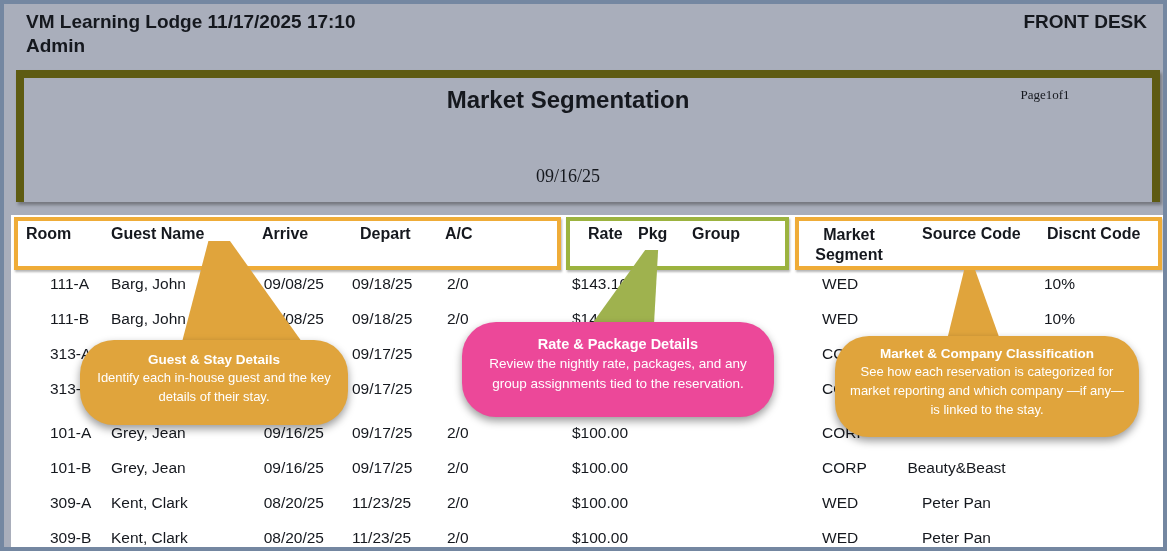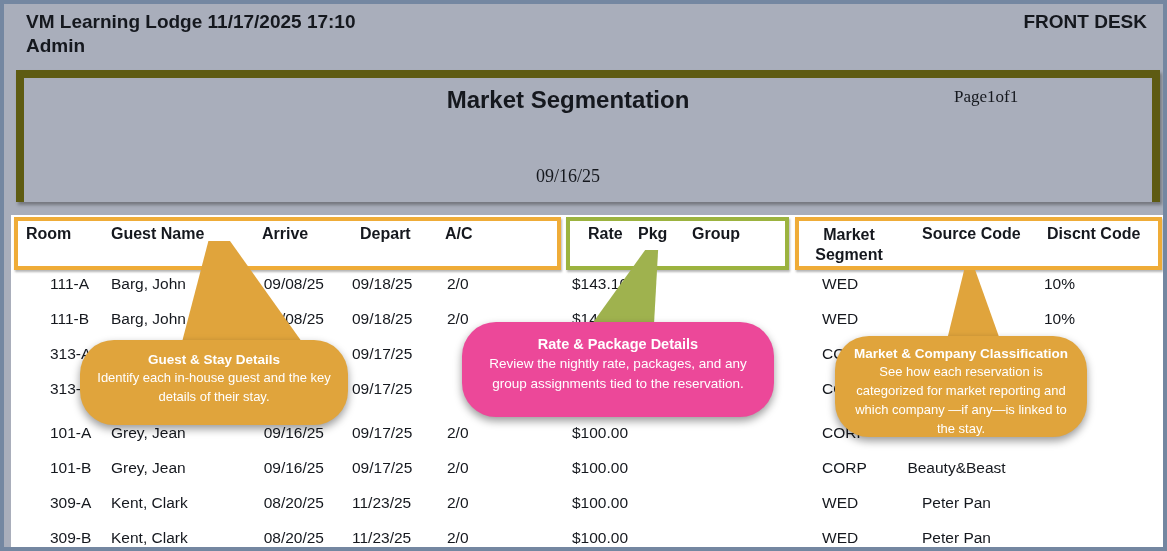--- a/index.html
+++ b/index.html
@@ -15,22 +15,22 @@
   
   .olive-frame{
     position:absolute;left:12px;top:66px;width:1144px;height:132px;box-sizing:border-box;
     border-top:8px solid #5e5b12;border-left:8px solid #5e5b12;border-right:8px solid #5e5b12;
     box-shadow:2px 3px 3px rgba(55,55,55,.45);
   }
   .report-title{position:absolute;left:12px;top:82px;width:1104px;text-align:center;font-size:24px;font-weight:700;}
   .report-subtitle{position:absolute;left:12px;top:127px;width:1104px;text-align:center;font-size:18px;font-weight:700;}
   .report-date{position:absolute;left:12px;top:162px;width:1104px;text-align:center;font-size:18px;
     font-family:"Liberation Serif","DejaVu Serif",serif;}
-  .page-indicator{position:absolute;left:950px;top:83px;width:182px;display:flex;justify-content:flex-start;
-    font-family:"Liberation Serif","DejaVu Serif",serif;font-size:17px;}
+  .page-indicator{position:absolute;left:950px;top:83px;width:182px;display:flex;justify-content:center;
+    font-family:"Liberation Serif","DejaVu Serif",serif;font-size:13px;}
   
   .report-body{position:absolute;left:7px;top:211px;width:1153px;height:333px;background:#ffffff;}
   .bottom-bar{position:absolute;left:7px;top:544px;width:1153px;height:5px;background:#27496b;}
   
   .hbox{position:absolute;top:213px;height:53px;box-sizing:border-box;z-index:2;box-shadow:1px 2px 2px rgba(90,90,90,.45);}
   .hbox.orange{border:4px solid #efac38;}
   .hbox.green{border:4px solid #9cb33f;}
   .hbox1{left:10px;width:547px;}
   .hbox2{left:562px;width:223px;}
   .hbox3{left:791px;width:367px;}
@@ -63,21 +63,21 @@
     clip-path:polygon(33% 0%,52% 0%,100% 100%,0% 100%);}
   
   .callout{position:absolute;z-index:5;border-radius:34px;color:#ffffff;text-align:center;
     box-sizing:border-box;box-shadow:0 4px 8px rgba(0,0,0,.4);}
   .callout .co-title{font-weight:700;font-size:13.5px;margin:0 0 2px 0;}
   .callout .co-body{font-size:13px;line-height:1.45;margin:0 auto;}
   .callout1{left:76px;top:336px;width:268px;height:85px;background:#e0a43c;padding:12px 14px 0 14px;}
   .callout2{left:458px;top:318px;width:312px;height:95px;background:#9fb24e;padding:14px 12px 0 12px;}
   .callout2 .co-title{font-size:14.5px;}
   .callout2 .co-body{font-size:13.5px;}
-  .callout3{left:831px;top:332px;width:252px;height:101px;background:#e0a43c;padding:10px 14px 0 14px;}
+  .callout3{left:831px;top:332px;width:304px;height:101px;background:#e0a43c;padding:10px 14px 0 14px;}
 </style>
 </head>
 <body>
 
 <div class="page">
 
   <div class="topbar-line1">VM Learning Lodge 11/17/2025 17:10</div>
   <div class="topbar-line2">Admin</div>
   <div class="topbar-right">FRONT DESK</div>
 

